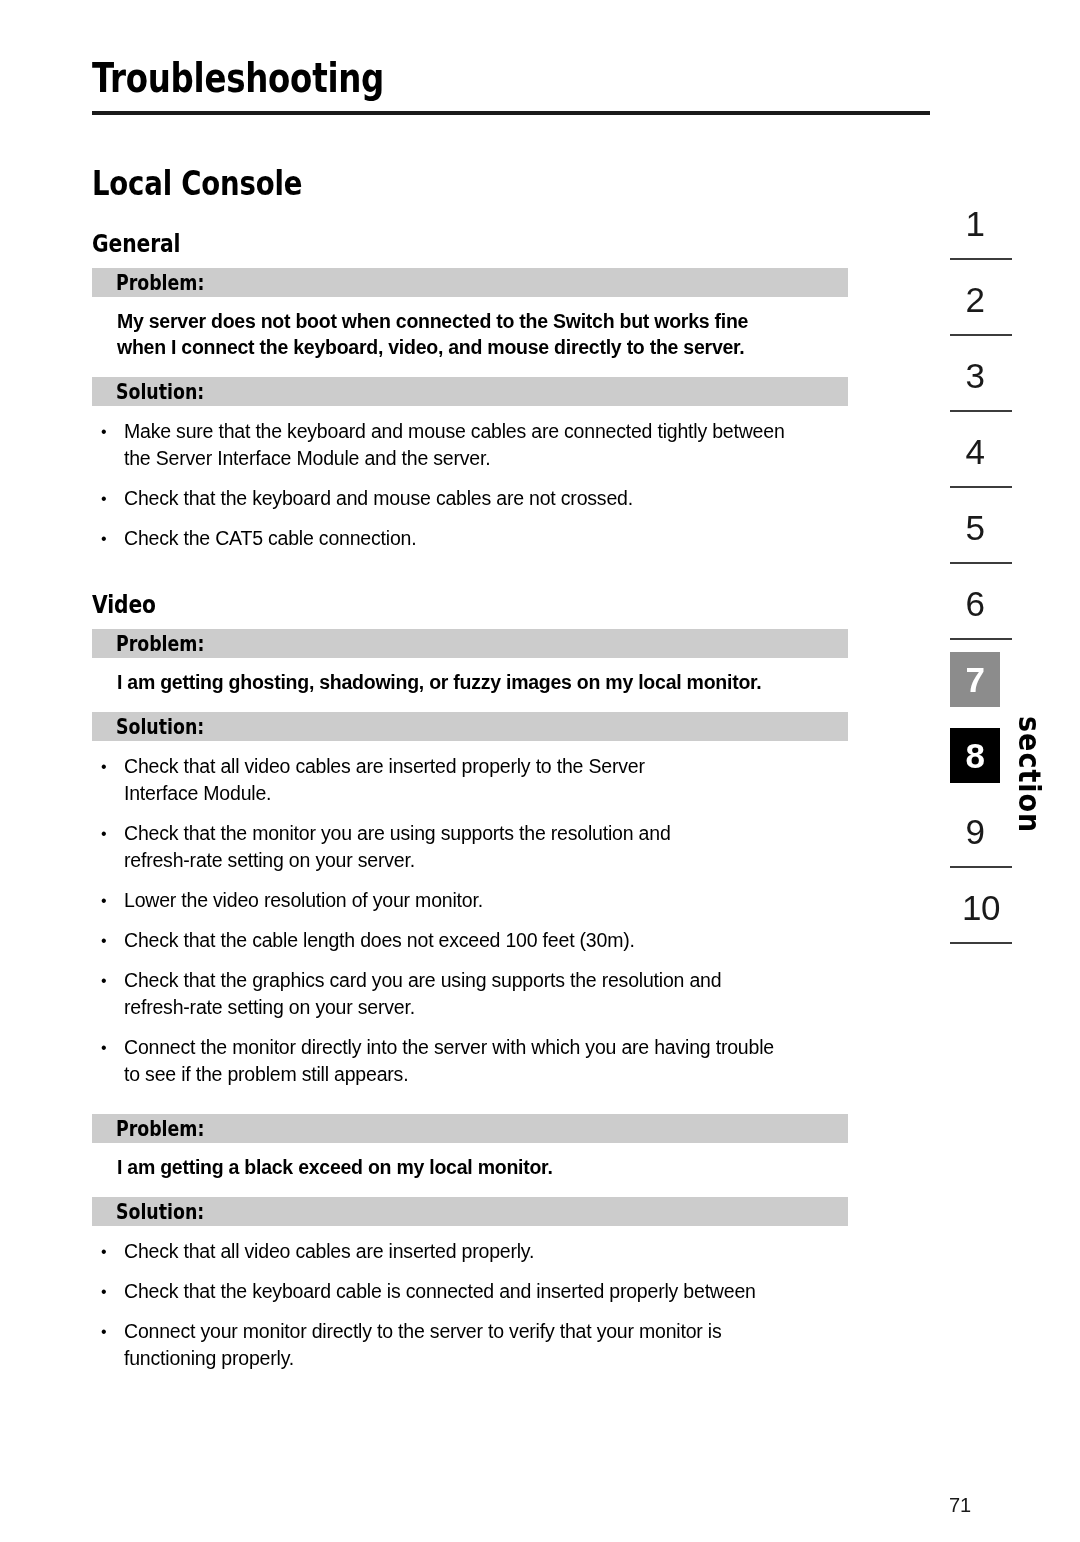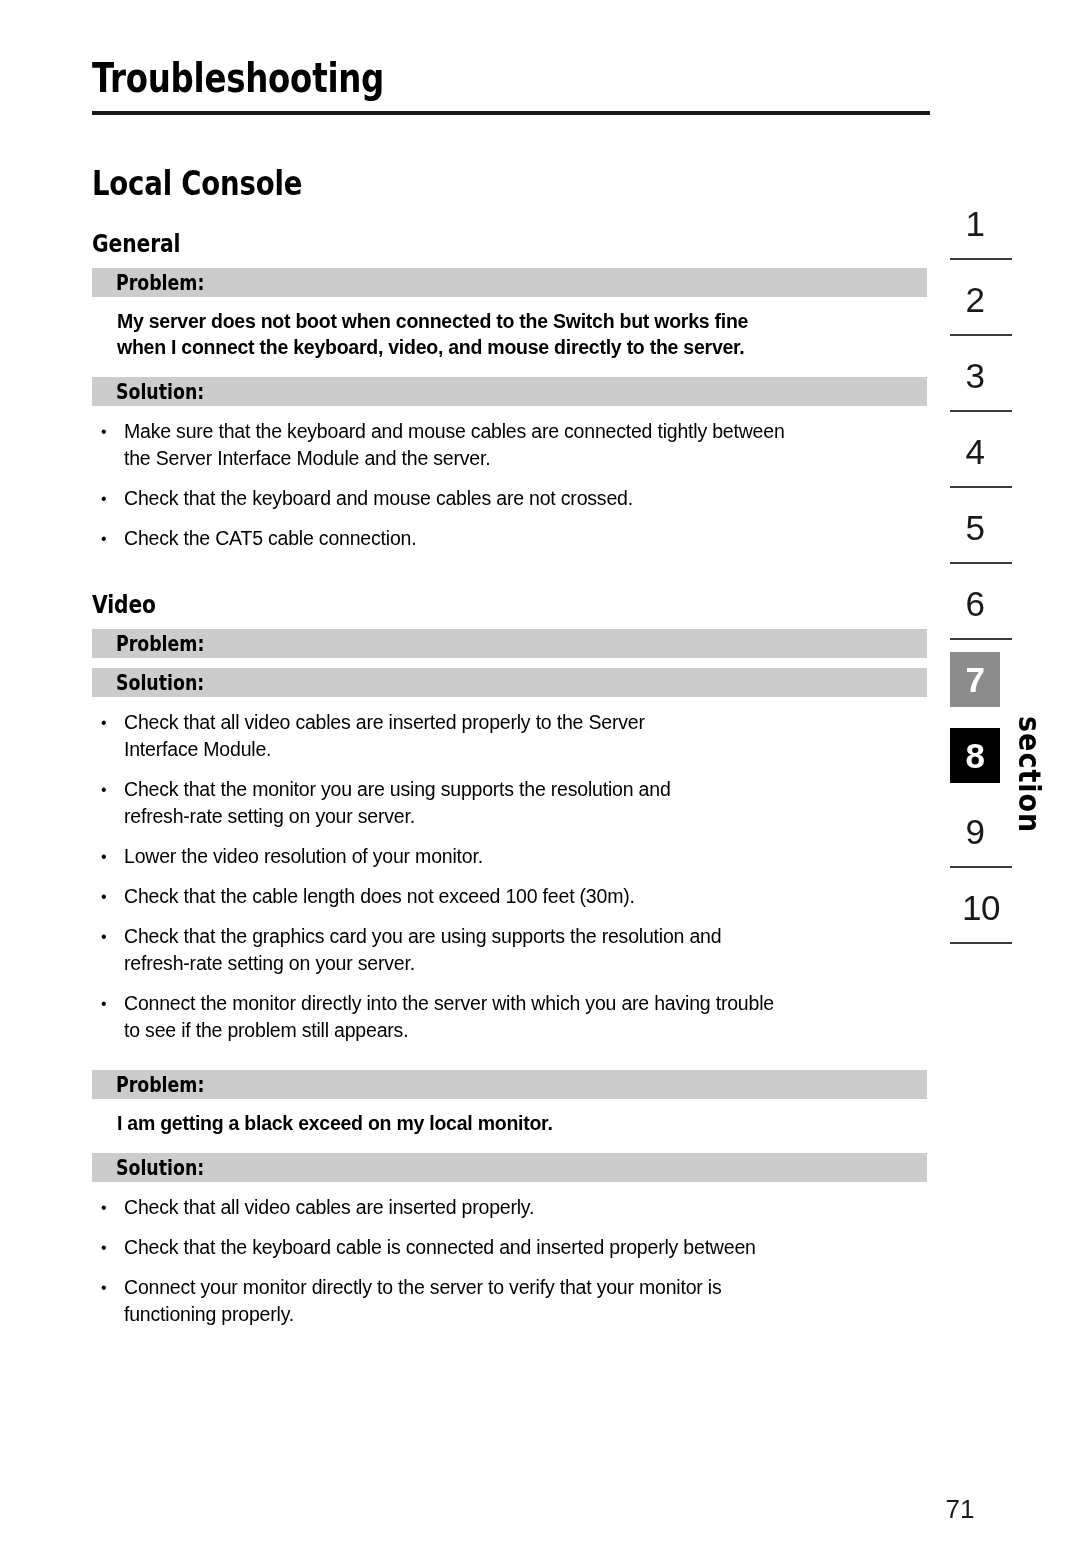--- a/index.html
+++ b/index.html
@@ -70,21 +70,21 @@
     white-space: nowrap;
     margin-top: 26px;
   }
 
   .h2.video-heading { margin-top: 38px; }
 
   
   .bar {
     background: #cccccc;
     height: 29px;
-    width: 835px;
+    width: 756px;
     display: flex;
     align-items: center;
     margin-top: 10px;
   }
   .bar-label {
     font-family: "DejaVu Sans Condensed", "Liberation Sans Narrow", "Liberation Sans", sans-serif;
     font-weight: bold;
     font-size: 21px;
     padding-left: 26px;
     transform: scaleX(0.92);
@@ -188,21 +188,21 @@
     white-space: nowrap;
   }
 
   .page-number {
     position: absolute;
     left: 930px;
     top: 1478px;
     width: 60px;
     text-align: center;
     font-family: "Liberation Sans", sans-serif;
-    font-size: 26px;
+    font-size: 20px;
     color: #1a1a1a;
   }
 </style>
 </head>
 <body>
 
 <div class="page">
 
   <div class="content">
 
@@ -237,20 +237,23 @@
         <span class="dot">•</span>
         <span class="ln">Check the CAT5 cable connection.</span>
       </div>
     </div>
 
     <div class="h2 video-heading">Video</div>
 
     <div class="bar">
       <span class="bar-label">Problem:</span>
     </div>
+    <div class="problem-text">
+      <span class="ln">I am getting ghosting, shadowing, or fuzzy images on my local monitor.</span>
+    </div>
     <div class="bar">
       <span class="bar-label">Solution:</span>
     </div>
     <div class="bullets">
       <div class="bullet">
         <span class="dot">•</span>
         <span class="ln">Check that all video cables are inserted properly to the Server</span>
         <span class="ln">Interface Module.</span>
       </div>
       <div class="bullet">

